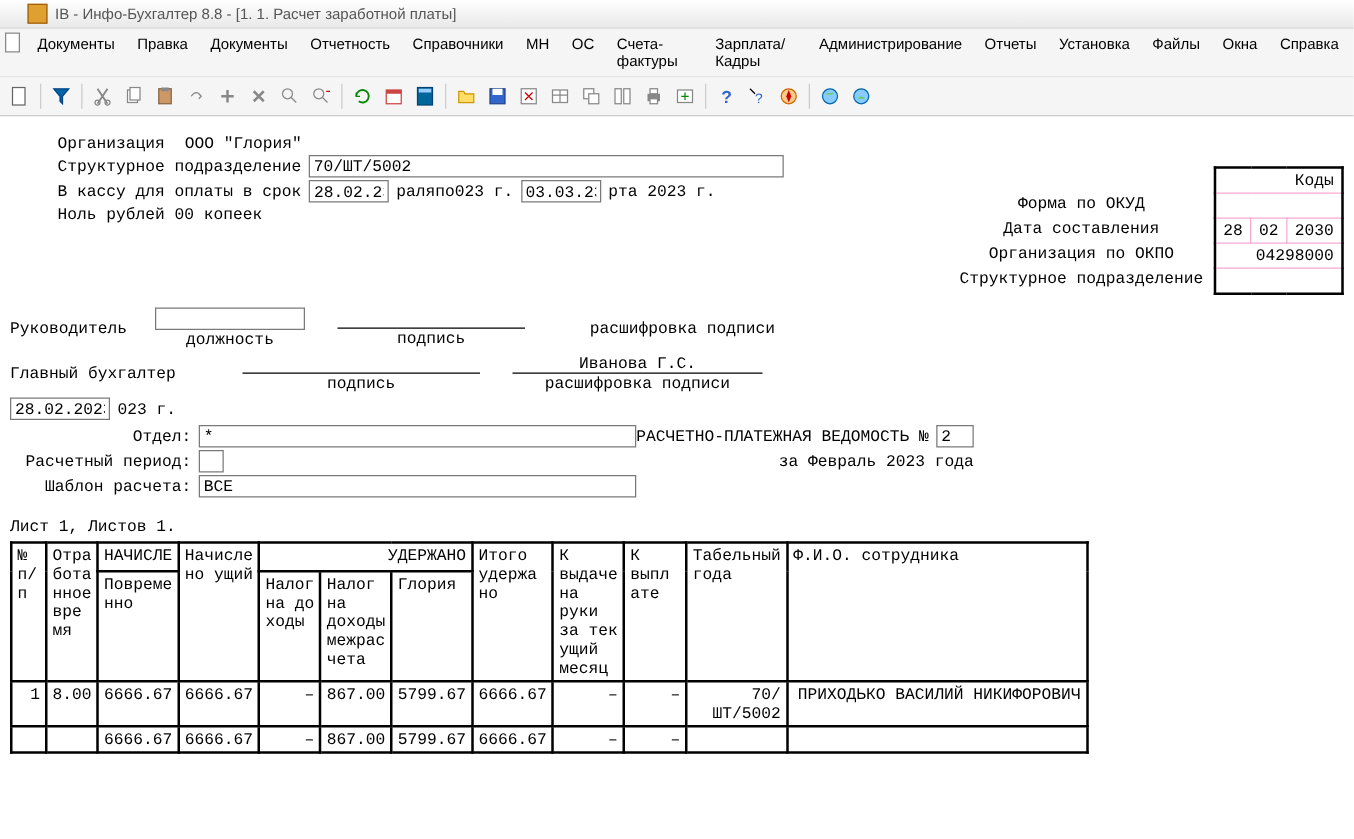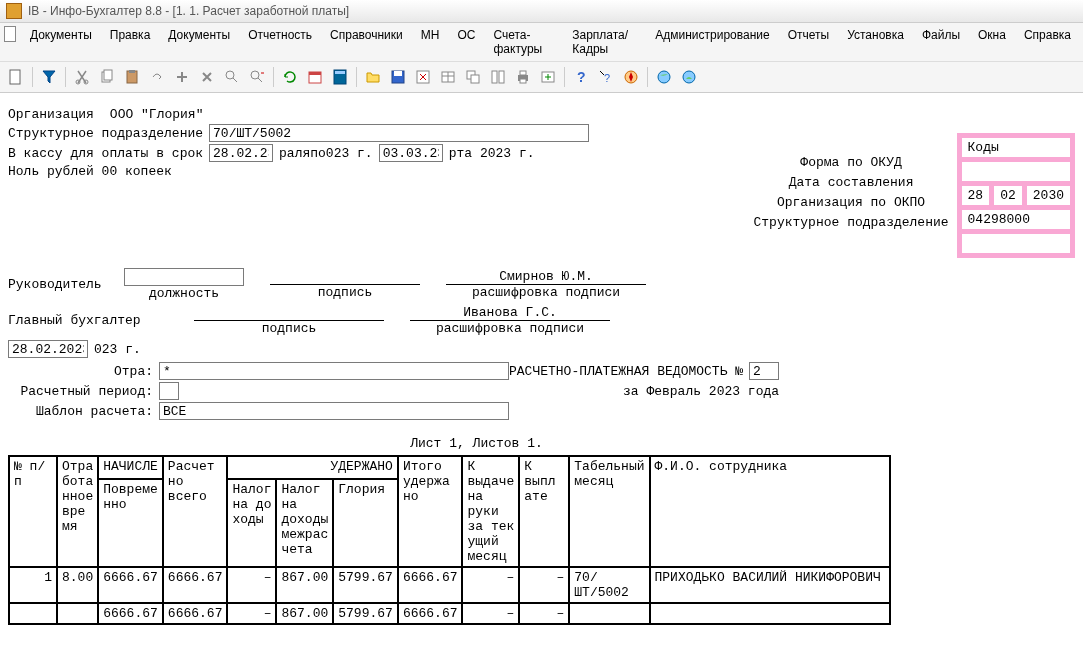--- a/index.html
+++ b/index.html
@@ -8,21 +8,21 @@
   font-size: 11px;
   background: #fff;
   color: #000;
   width: 1083px;
   height: 671px;
   overflow: hidden;
 }
 .titlebar {
   background: linear-gradient(#fff, #e8e8e8);
   border-bottom: 1px solid #ccc;
-  padding: 3px 6px;
+  padding: 3px 22px;
   display: flex;
   align-items: center;
   gap: 6px;
   font-size: 12px;
   color: #555;
 }
 .titlebar .app-icon {
   width: 16px; height: 16px;
   background: #e0a030;
   border: 1px solid #a06010;
@@ -87,45 +87,46 @@
 }
 .sub {
   font-size: 13px;
   text-align: center;
 }
 .codes-box {
   border: 2px solid #000;
   border-collapse: collapse;
 }
 .codes-box td {
-  border: 5px solid #f9a8d4;
+  border: 1px solid #f9a8d4;
   padding: 2px 6px;
-  text-align: left;
+  text-align: right;
   height: 18px;
 }
 .codes-box .hdr { font-weight: normal; }
 .codes-box .empty { min-width: 60px; }
 .data-table {
   border-collapse: collapse;
   margin-top: 4px;
 }
 .data-table th, .data-table td {
   border: 2px solid #000;
   padding: 2px 4px;
   font-family: "Courier New", monospace;
   font-size: 13px;
   vertical-align: top;
+  text-align: right;
 }
 .data-table th {
   font-weight: normal;
   text-align: left;
 }
 .data-table .num { text-align: right; }
 .flex-between { display: flex; align-items: flex-start; }
-.flex-grow { flex: 1; }
+.flex-grow { flex: 1; margin-left: 38px; }
 </style>
 </head>
 <body>
 
 <div class="titlebar">
   <div class="app-icon"></div>
   <span>IB - Инфо-Бухгалтер 8.8 - [1. 1. Расчет заработной платы]</span>
 </div>
 
 <div class="menubar">
@@ -369,21 +370,20 @@
   <span class="lbl" style="width:110px">Руководитель</span>
   <div style="width:120px">
     <input class="txtbox" style="width: 100%;">
     <div class="sub">должность</div>
   </div>
   <div style="width:150px;margin-left:20px">
     <div class="underline">&nbsp;</div>
     <div class="sub">подпись</div>
   </div>
   <div style="width:200px;margin-left:20px">
-    <div class="underline" style="text-align:center">Смирнов Ю.М.</div>
     <div class="sub">расшифровка подписи</div>
   </div>
 </div>
 
 <div class="row" style="margin-top:4px">
   <span class="lbl" style="width:140px">Главный бухгалтер</span>
   <div style="width:190px;margin-left:40px">
     <div class="underline">&nbsp;</div>
     <div class="sub">подпись</div>
   </div>
@@ -394,55 +394,55 @@
 </div>
 
 <div class="row" style="margin-top:4px">
   <input class="txtbox" style="width: 80px;" value="28.02.2023">
   <span>023 г.</span>
 </div>
 
 <div class="flex-between" style="margin-top:4px">
   <div>
     <div class="row">
-      <span class="lbl" style="width:145px;text-align:right">Отра:</span>
+      <span class="lbl" style="width:145px;text-align:right">Отдел:</span>
       <input class="txtbox" style="width: 350px;" value="*">
     </div>
     <div class="row">
       <span class="lbl" style="width:145px;text-align:right">Расчетный период:</span>
       <input class="txtbox" style="width: 20px;" value="">
     </div>
     <div class="row">
       <span class="lbl" style="width:145px;text-align:right">Шаблон расчета:</span>
       <input class="txtbox" style="width: 350px;" value="ВСЕ">
     </div>
   </div>
   <div style="text-align:right;margin-right:60px">
     <div class="row" style="justify-content:space-between">
       <span>РАСЧЕТНО-ПЛАТЕЖНАЯ ВЕДОМОСТЬ №</span>
       <input class="txtbox" style="width: 30px; text-align: left;" value="2">
     </div>
     <div style="margin-top:4px">за Февраль 2023 года</div>
   </div>
 </div>
 
-<div style="text-align:center;margin:14px 130px 2px 0">Лист 1, Листов 1.</div>
+<div style="text-align:left;margin:14px 130px 2px 0">Лист 1, Листов 1.</div>
 
 <table class="data-table">
   <thead>
     <tr>
-      <th rowspan="2" style="width:48px">№ п/п</th>
+      <th rowspan="2" style="width:28px">№ п/п</th>
       <th rowspan="2" style="width:40px">Отра бота нное вре мя</th>
       <th>НАЧИСЛЕ</th>
-      <th rowspan="2" style="width:56px">Расчет но всего</th>
+      <th rowspan="2" style="width:56px">Начисле но ущий</th>
       <th colspan="3" style="text-align:right">УДЕРЖАНО</th>
       <th rowspan="2" style="width:56px">Итого удержа но</th>
       <th rowspan="2" style="width:50px">К выдаче на руки за тек ущий месяц</th>
       <th rowspan="2" style="width:50px">К выпл ате</th>
-      <th rowspan="2" style="width:76px">Табельный месяц</th>
+      <th rowspan="2" style="width:76px">Табельный года</th>
       <th rowspan="2" style="width:240px">Ф.И.О. сотрудника</th>
     </tr>
     <tr>
       <th style="width:56px">Поврeме нно</th>
       <th style="width:44px">Налог на до ходы</th>
       <th style="width:50px">Налог на доходы межрас чета</th>
       <th style="width:56px">Глория</th>
     </tr>
   </thead>
   <tbody>

